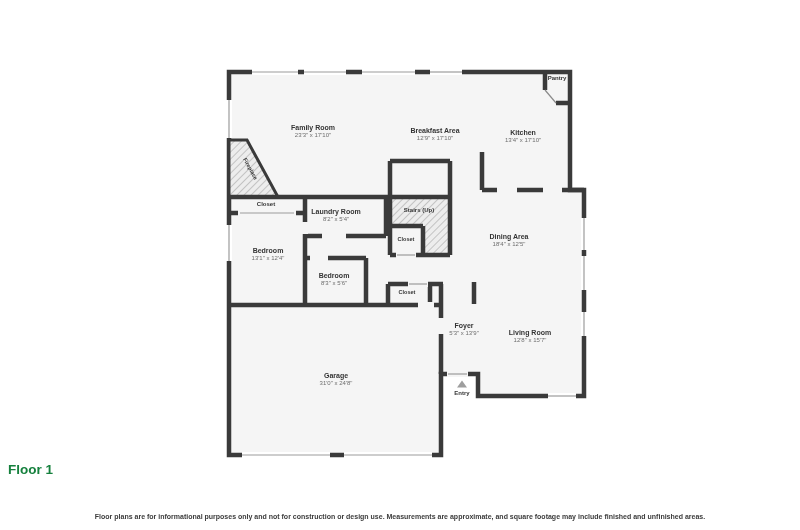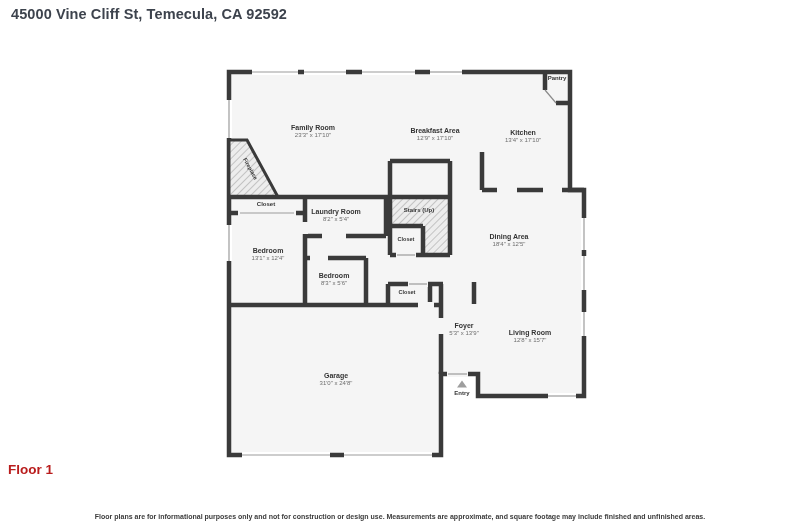--- a/index.html
+++ b/index.html
@@ -6,21 +6,21 @@
   .canvas{
     position:relative;width:800px;height:530px;background:#ffffff;overflow:hidden;
     font-family:"Liberation Sans", sans-serif;
   }
   .title{
     position:absolute;left:11px;top:6px;margin:0;
     font-size:14.5px;font-weight:bold;color:#3d434d;letter-spacing:.1px;
   }
   .floor-label{
     position:absolute;left:8px;top:462px;margin:0;
-    font-size:13.5px;font-weight:bold;color:#b91c1c;
+    font-size:13.5px;font-weight:bold;color:#15803d;
   }
   .disclaimer{
     position:absolute;left:0;top:513px;width:800px;text-align:center;
     font-size:7px;font-weight:600;color:#3b3b3b;
   }
   .plan{position:absolute;left:0;top:0;}
   .room-label{
     position:absolute;transform:translate(-50%,-50%);
     text-align:center;white-space:nowrap;line-height:1.3;color:#343434;
   }
@@ -33,21 +33,20 @@
     position:absolute;width:0;height:0;transform:translate(-50%,-50%);
     border-left:5px solid transparent;border-right:5px solid transparent;
     border-bottom:7px solid #9e9e9e;
   }
 </style>
 </head>
 <body>
 
 <div class="canvas">
 
-  <h1 class="title">45000 Vine Cliff St, Temecula, CA 92592</h1>
 
   <svg class="plan" width="800" height="530" viewBox="0 0 800 530">
     <defs>
       <pattern id="hatch" width="5" height="5" patternUnits="userSpaceOnUse" patternTransform="rotate(45)">
         <rect width="5" height="5" fill="#ededed"></rect>
         <line x1="0" y1="0" x2="0" y2="5" stroke="#b9b9b9" stroke-width="1.6"></line>
       </pattern>
     </defs>
 
     <path d="M229,72 H570 V190 H584 V396 H478 V374 H441 V455 H229 Z" fill="#f5f5f5" stroke="#3a3a3a" stroke-width="4.5" stroke-linejoin="miter"></path>

